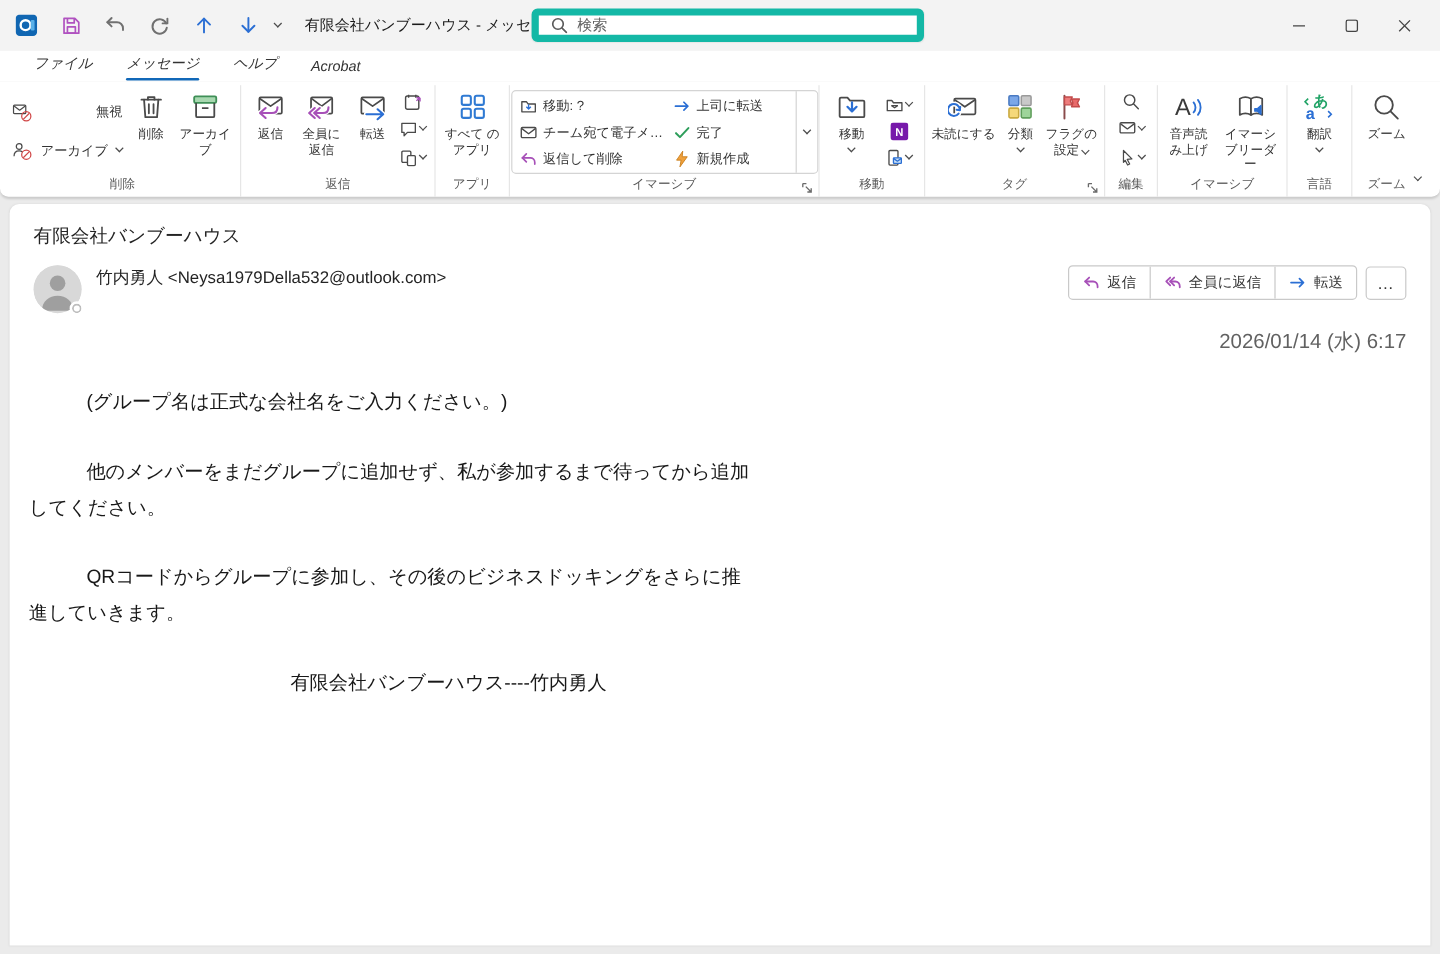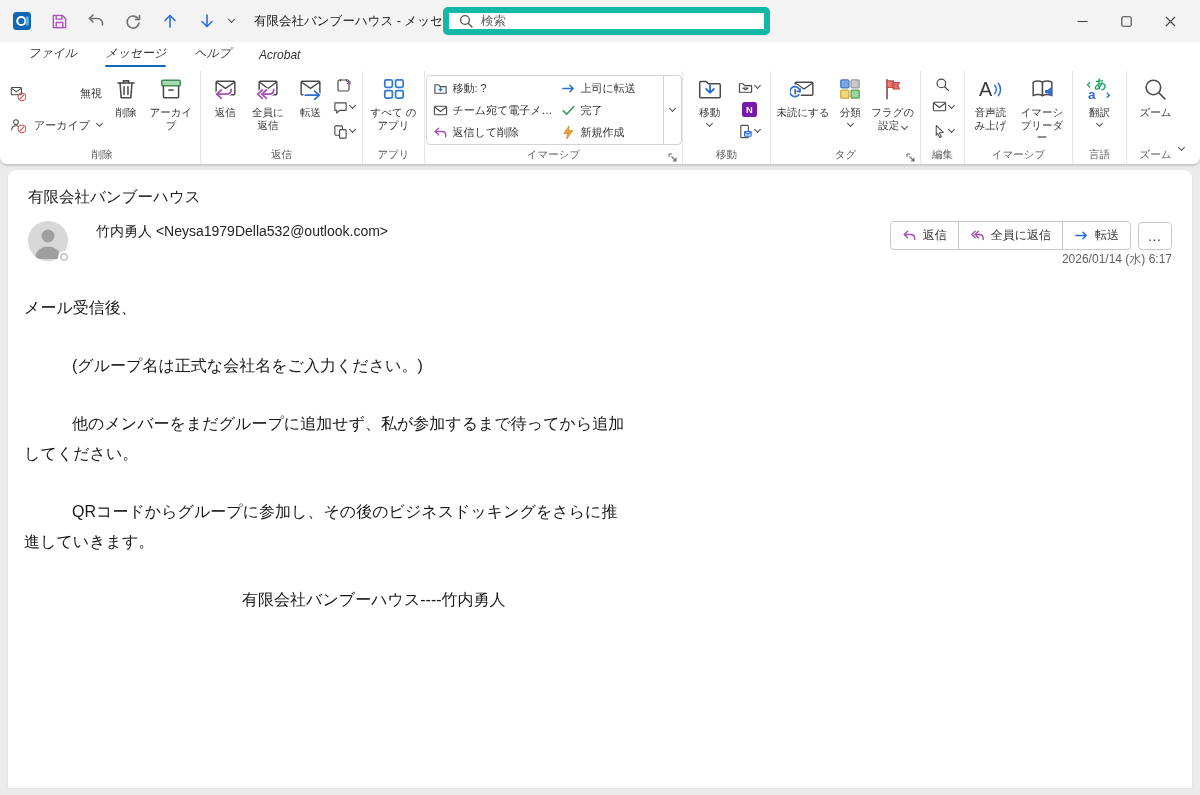--- a/index.html
+++ b/index.html
@@ -43,30 +43,30 @@
   .qs-more { width:18px; border-left:1px solid #d4d4d4; display:flex; align-items:center; justify-content:center; }
   .ribbon-collapse { position:absolute; right:16px; bottom:14px; }
 
   
   .card { position:absolute; top:170px; left:8px; right:8px; bottom:7px; background:#fff; border-radius:8px 8px 0 0; box-shadow:0 0 2px rgba(0,0,0,.08); overflow:hidden; }
   .subject { font-size:15.5px; color:#242424; padding:17px 0 0 20px; }
   .msg-header { display:flex; align-items:flex-start; margin:13px 20px 0 20px; }
   .avatar { position:relative; width:40px; height:40px; border-radius:50%; background:#d8d8d8; flex:0 0 auto; overflow:visible; }
   .avatar .presence { position:absolute; right:-2px; bottom:-2px; width:12px; height:12px; border-radius:50%; background:#fff; border:2px solid #fff; box-shadow:inset 0 0 0 1.5px #bdbdbd; }
   .sender-col { margin-left:12px; padding-top:2px; }
-  .sender-name { font-size:14px; color:#242424;margin-left:16px; }
+  .sender-name { font-size:14px; color:#242424; }
   .to-line { display:flex; align-items:center; gap:5px; margin-top:5px; font-size:11px; color:#616161; }
   .to-circle { width:11px; height:11px; border-radius:50%; border:1px solid #bdbdbd; background:#fff; display:inline-block; }
   .hdr-right { margin-left:auto; display:flex; flex-direction:column; align-items:flex-end; }
   .actions-row { display:flex; align-items:center; gap:7px; }
   .action-group { display:flex; border:1px solid #c9c9c9; border-radius:4px; overflow:hidden; background:#fff; }
   .action-btn { display:flex; align-items:center; gap:6px; padding:5px 11px; font-size:12px; color:#333; }
   .action-btn + .action-btn { border-left:1px solid #c9c9c9; }
   .more-btn { border:1px solid #c9c9c9; border-radius:4px; width:34px; height:28px; display:flex; align-items:center; justify-content:center; font-size:14px; color:#333; letter-spacing:1px; }
-  .msg-date { margin-top:1px; font-size:12px; color:#616161; }
+  .msg-date { margin-top:23px; font-size:17px; color:#616161; }
 
   .mail-body { margin:25px 0 0 16px; width:605px; font-size:16px; line-height:30px; color:#181818; }
   .mail-body p { margin-bottom:28px; }
   .mail-body p.ind { text-indent:3em; }
   .mail-body p.sig-line { padding-left:218px; margin-bottom:0; }
 </style>
 </head>
 <body>
 
 <div class="window">
@@ -585,21 +585,20 @@
           </div>
           <div class="more-btn">
             <span>…</span>
           </div>
         </div>
         <div class="msg-date">2026/01/14 (水) 6:17</div>
       </div>
     </div>
 
     <div class="mail-body">
-      <p>メール受信後、</p>
       <p class="ind">(グループ名は正式な会社名をご入力ください。)</p>
       <p class="ind">他のメンバーをまだグループに追加せず、私が参加するまで待ってから追加してください。</p>
       <p class="ind">QRコードからグループに参加し、その後のビジネスドッキングをさらに推進していきます。</p>
       <p class="sig-line">有限会社バンブーハウス----竹内勇人</p>
 
     </div>
   </div>
 
 </div>
 

